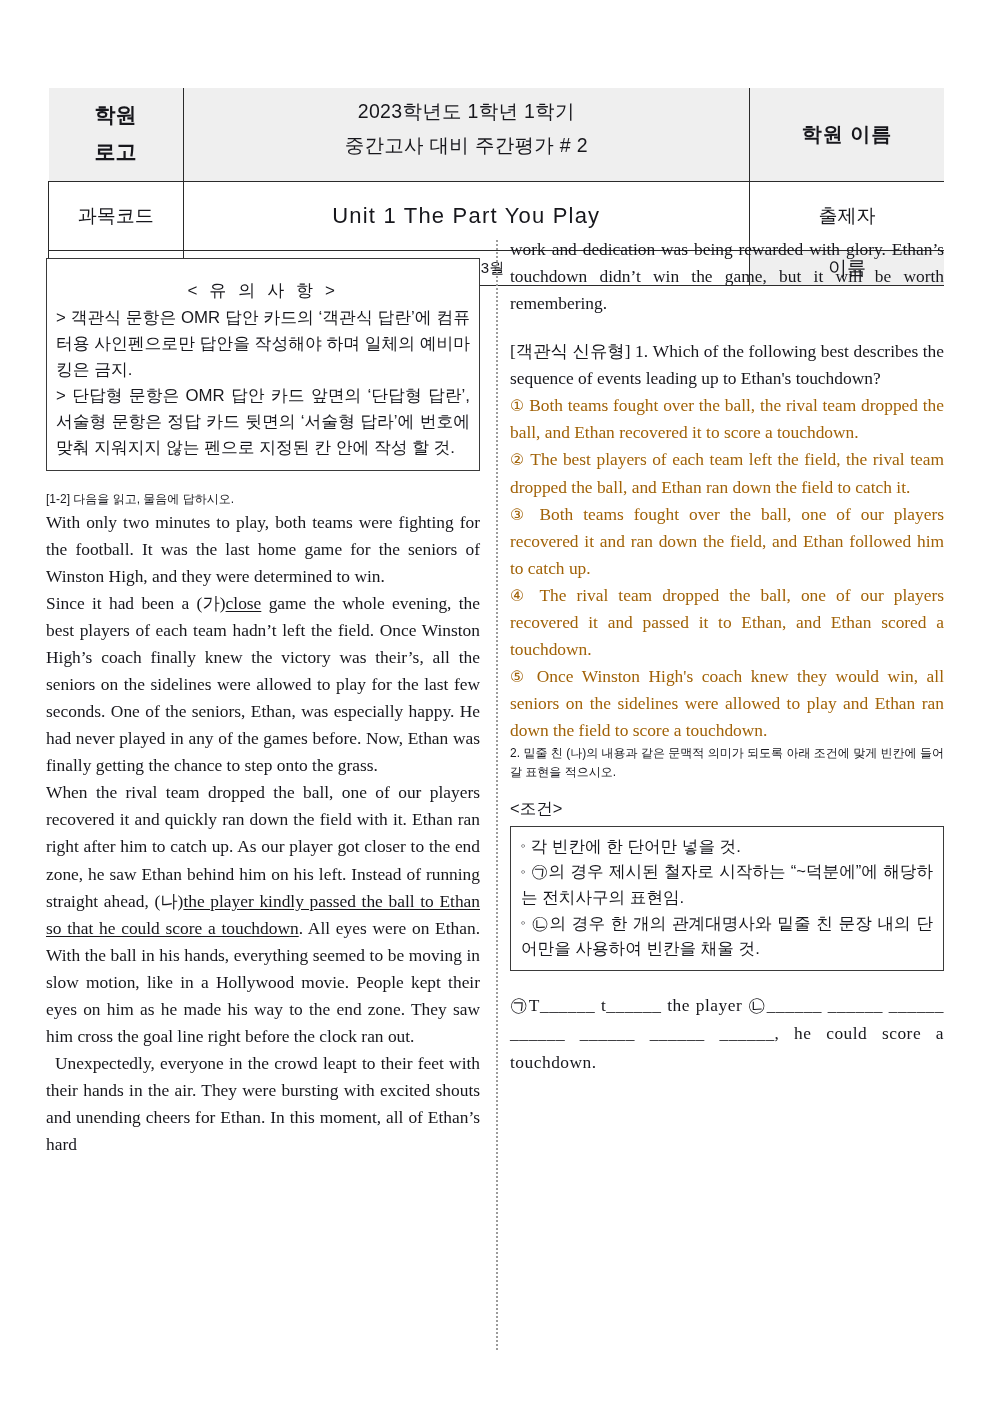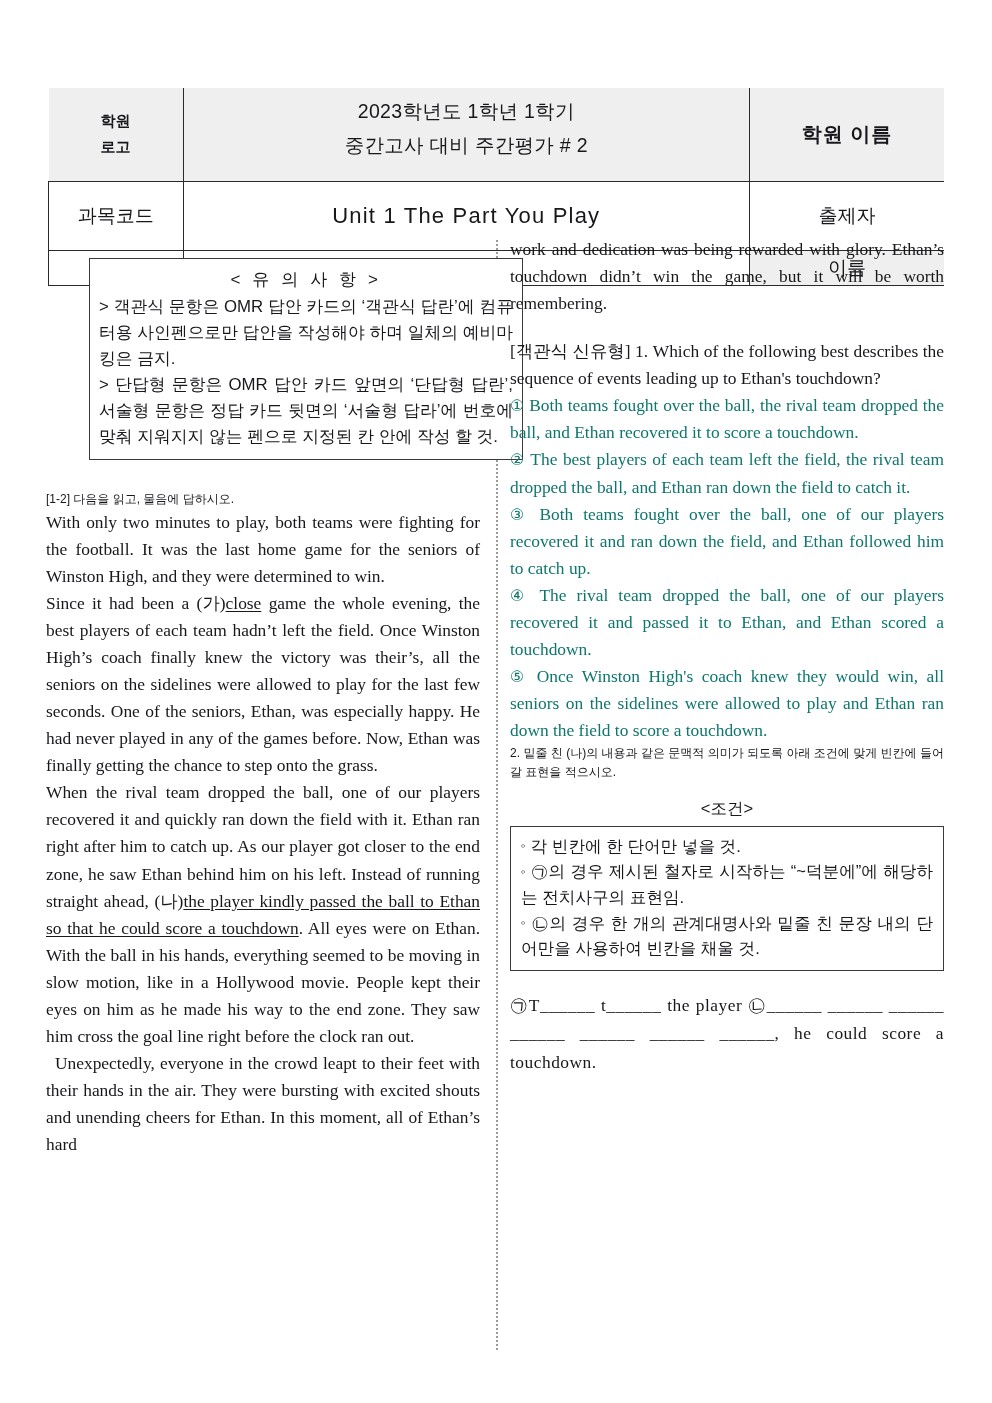--- a/index.html
+++ b/index.html
@@ -32,21 +32,21 @@
     font-family: "Liberation Sans", "DejaVu Sans", sans-serif;
     color: #17171c;
   }
   .hdr-logo {
     width: 134px;
     background: #efefef;
     border-left: none !important;
     border-top: none !important;
     border-bottom: none !important;
     font-weight: bold;
-    font-size: 15px;
+    font-size: 21px;
     line-height: 1.75;
     padding: 6px 0 7px 0;
   }
   .hdr-title {
     background: #efefef;
     border-top: none !important;
     border-bottom: none !important;
     font-size: 19.5px;
     line-height: 1.75;
     padding: 6px 0 19px 0;
@@ -127,57 +127,55 @@
     font-family: "Liberation Sans", "DejaVu Sans", sans-serif;
     color: #17171c;
     text-align: justify;
   }
   p.choice {
     margin: 0;
     font-size: 17.4px;
     line-height: 1.555;
     text-align: justify;
     font-family: "Liberation Serif", "DejaVu Serif", serif;
-    color: #0f766e;
+    color: #a16207;
   }
   .u { text-decoration: underline; text-underline-offset: 2px; }
   .marker { font-family: "Liberation Sans", "DejaVu Sans", sans-serif; font-size: 15.6px; }
 
   
   .notice-box {
     position: absolute;
     left: 46px;
     top: 258px;
     width: 434px;
     box-sizing: border-box;
     border: 1.3px solid #3a3a3a;
-    padding: 9px 9px 9px 9px;
+    padding: 20px 9px 9px 9px;
     background: #ffffff;
-    margin-left: 43px;
   }
   .notice-title {
     text-align: center;
     font-size: 17px;
     letter-spacing: 3.6px;
     font-family: "Liberation Sans", "DejaVu Sans", sans-serif;
     margin-bottom: 3px;
     color: #17171c;
   }
   .notice-line {
     font-size: 16.8px;
     line-height: 1.545;
     font-family: "Liberation Sans", "DejaVu Sans", sans-serif;
     text-align: justify;
     color: #17171c;
     margin: 0;
   }
 
   
   .cond-title {
-    text-align: center;
     font-size: 16.5px;
     font-family: "Liberation Sans", "DejaVu Sans", sans-serif;
     margin: 16px 0 6px 0;
     color: #17171c;
   }
   .cond-box {
     box-sizing: border-box;
     border: 1.3px solid #3a3a3a;
     padding: 7px 10px 8px 10px;
     background: #ffffff;

